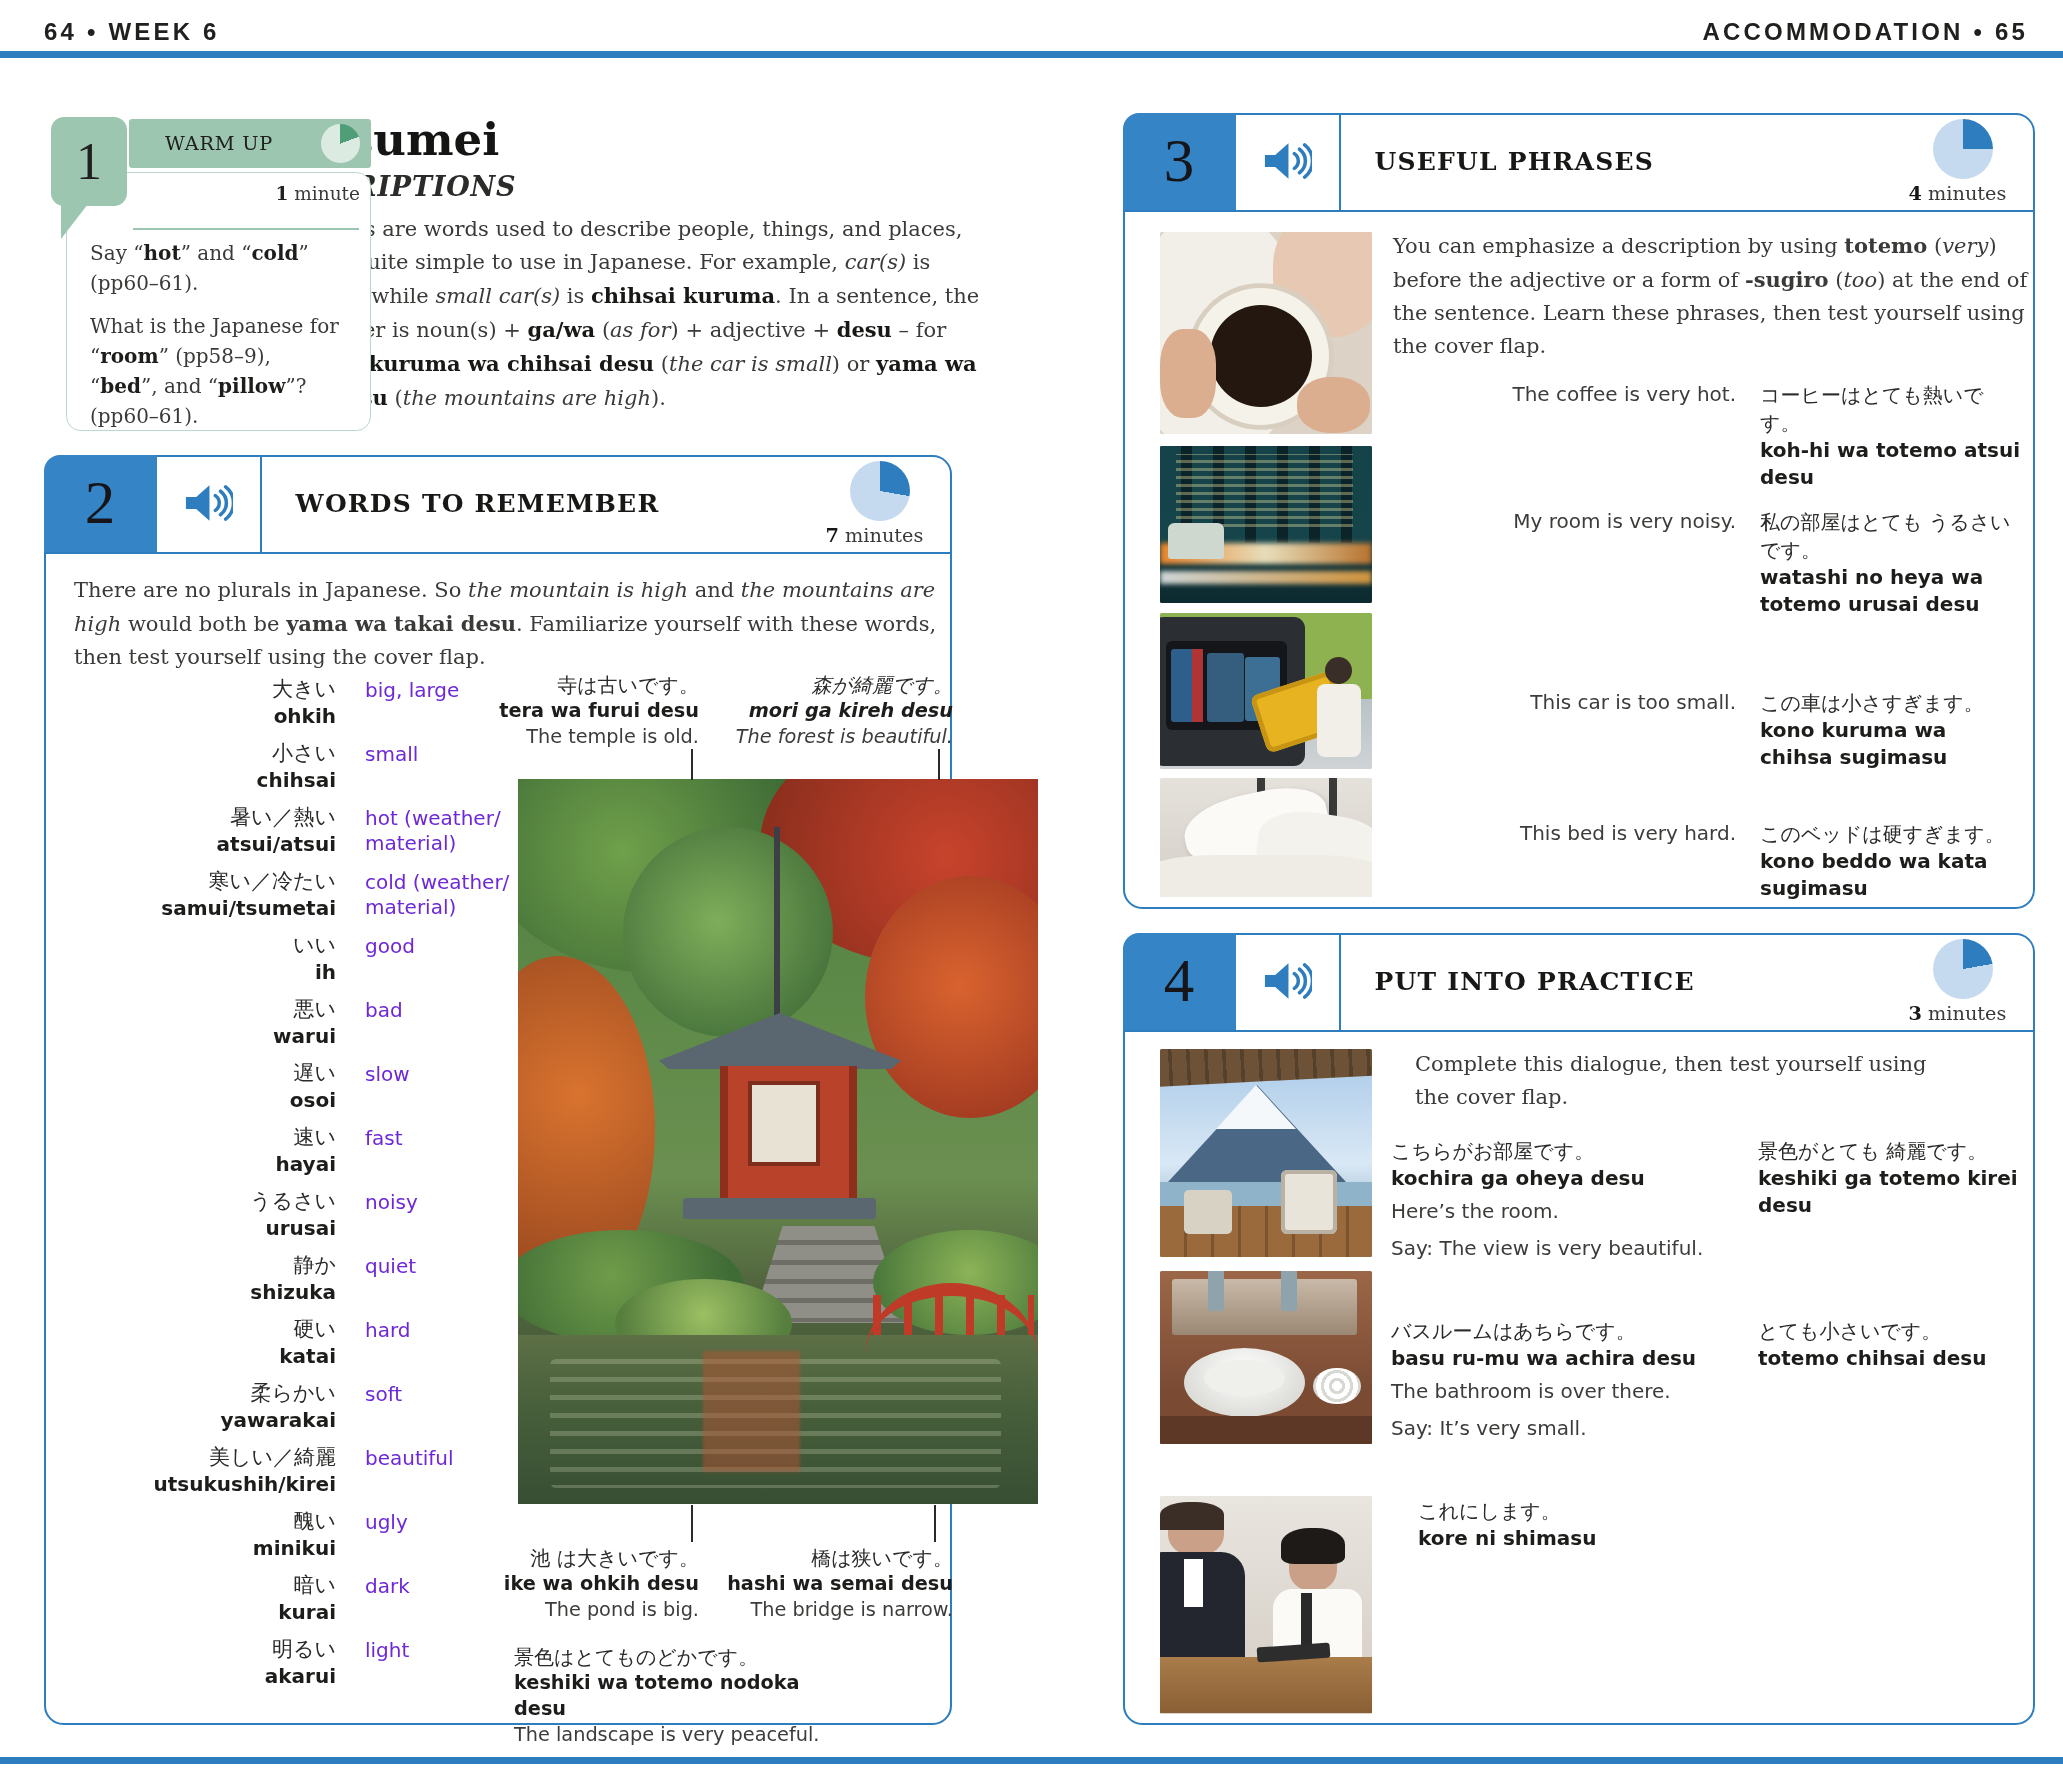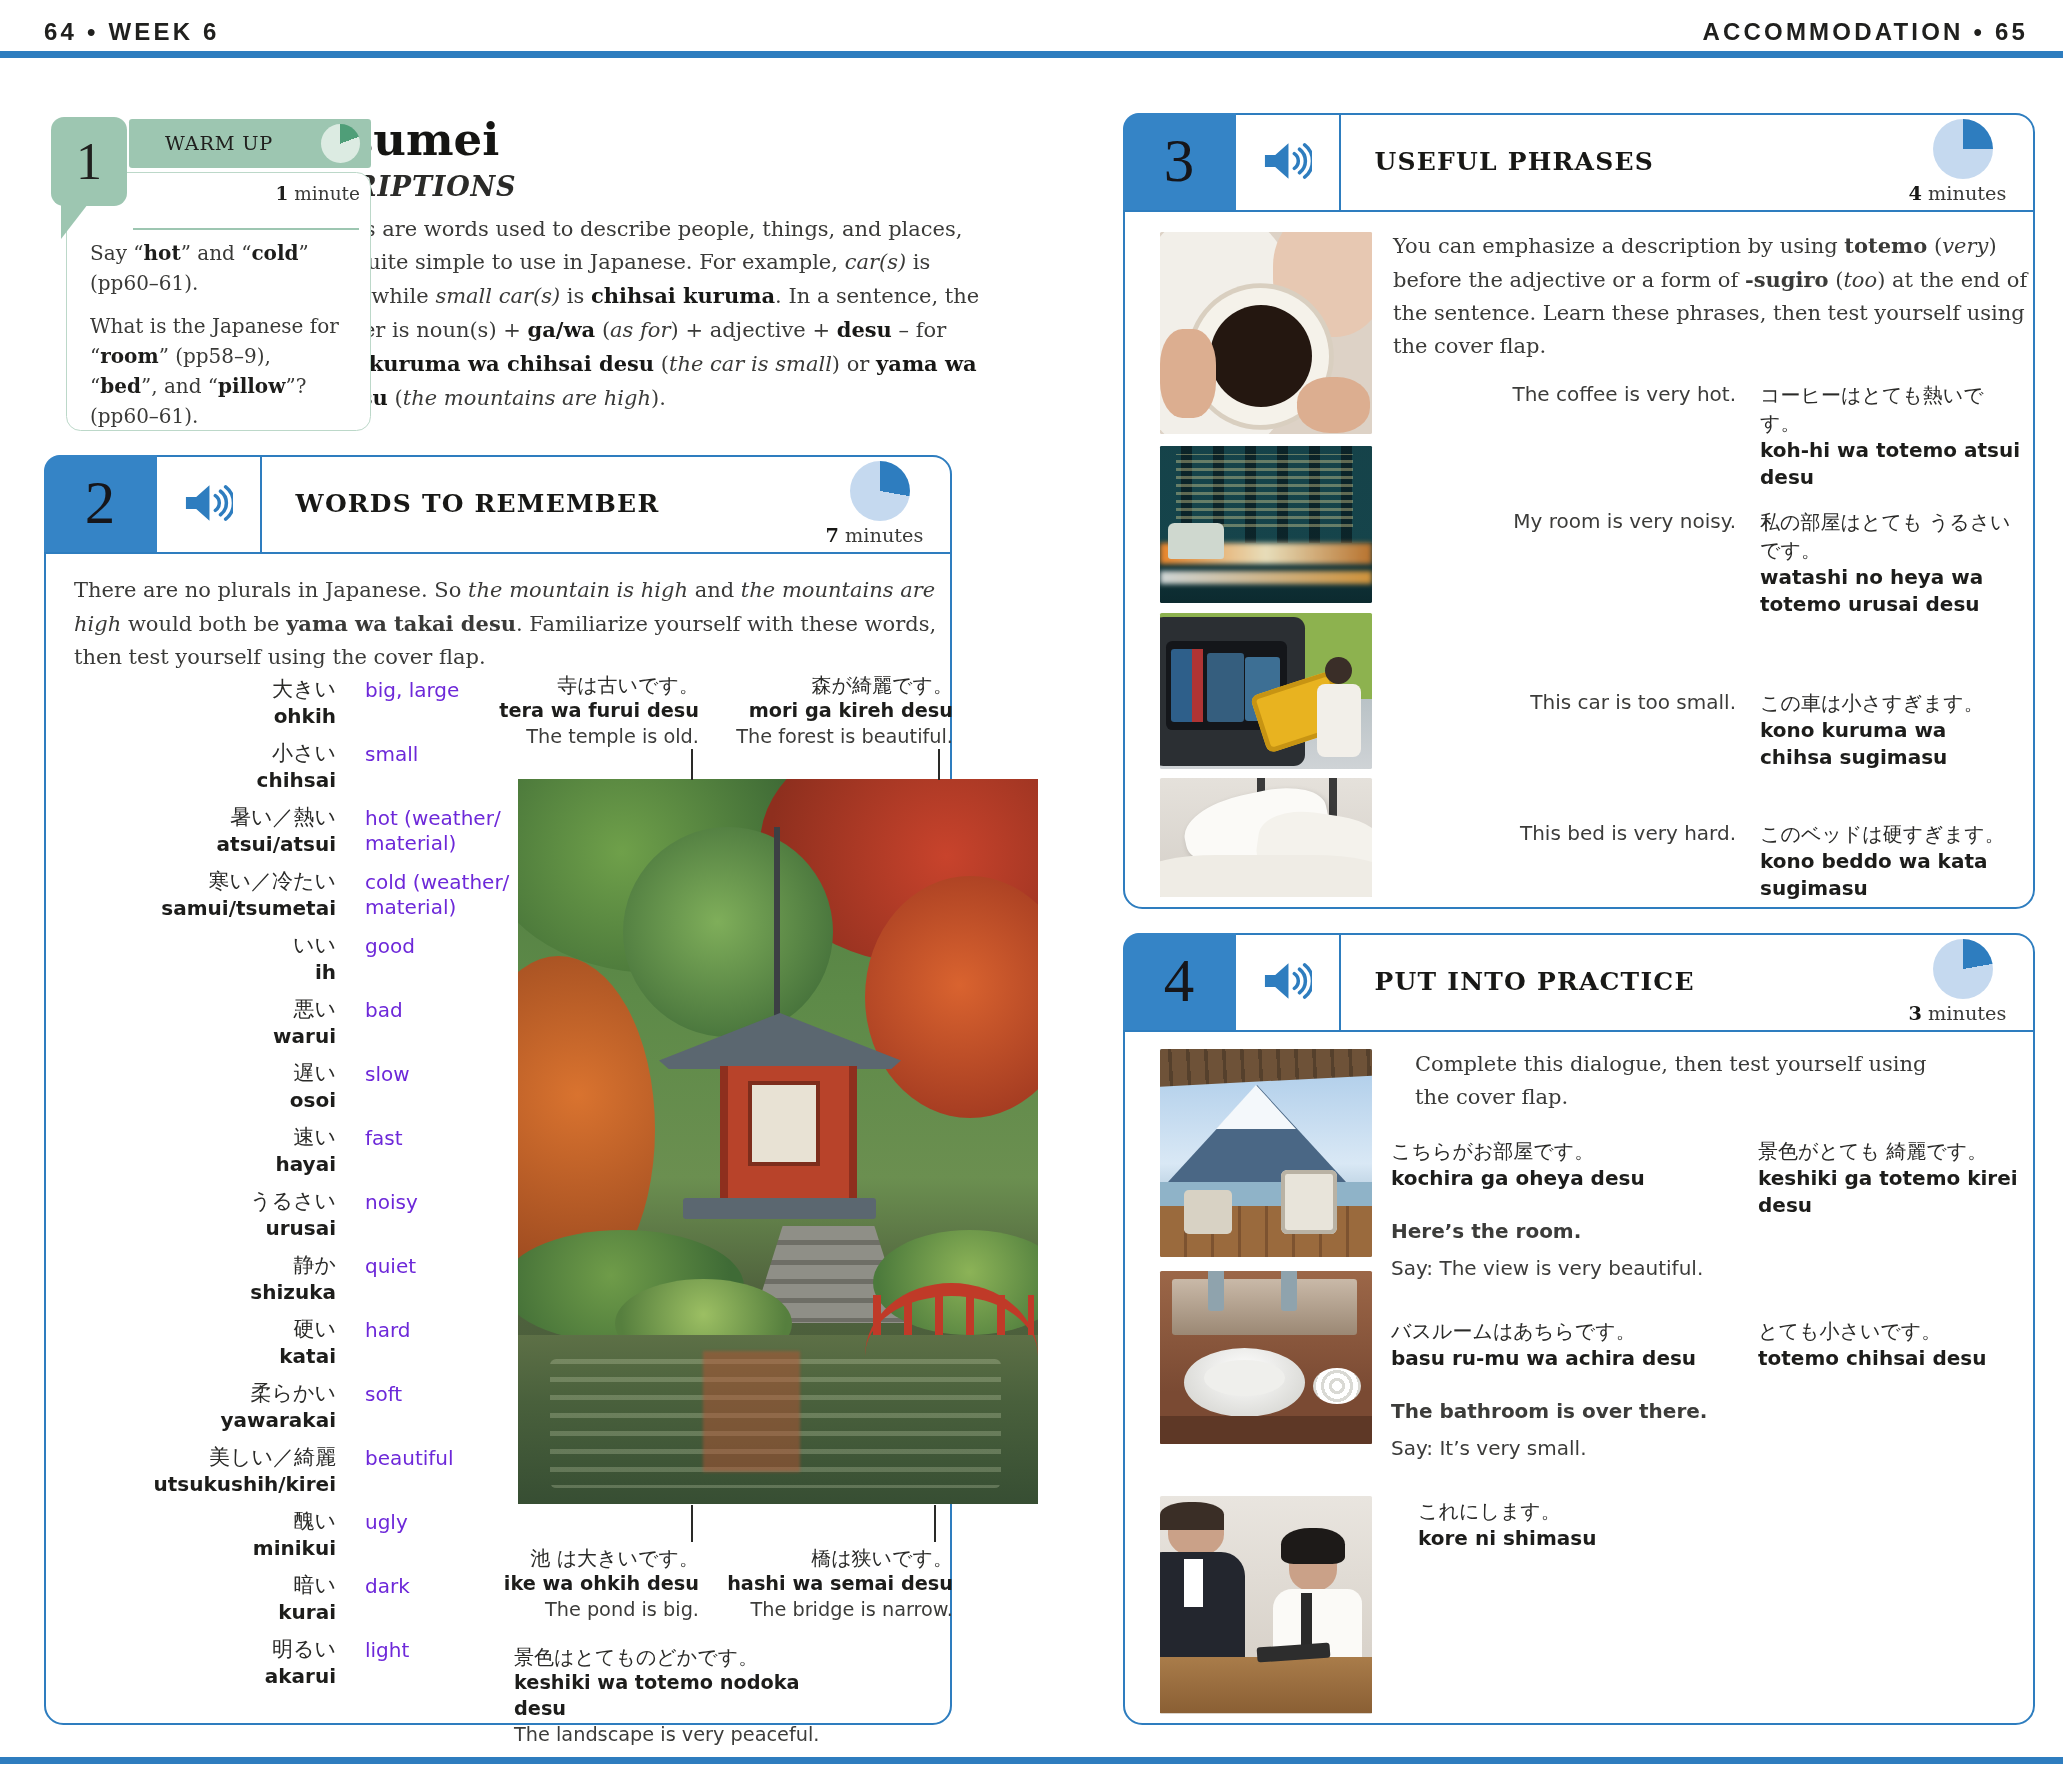--- a/index.html
+++ b/index.html
@@ -65,21 +65,21 @@
   .leader{position:absolute;width:1.6px;background:#2a2a28;z-index:3;}
   
   .prow{position:absolute;display:flex;width:633px;}
   .pen{width:345px;text-align:right;padding-right:24px;font-size:20px;color:#3c3c3a;line-height:27px;}
   .pjpb{width:264px;}
   .pjp{font-size:20px;color:#2a2a28;line-height:28px;}
   .prom{font-weight:bold;font-size:20px;color:#1d1d1b;line-height:27px;}
   .drow{position:absolute;display:flex;width:645px;}
   .dleft{width:340px;text-align:left;}
   .dright{width:278px;padding-left:27px;}
-  .den{font-size:20px;color:#3c3c3a;line-height:27px;margin-top:26px;font-weight:bold;}
+  .den{font-size:20px;color:#3c3c3a;line-height:27px;margin-top:6px;}
   .dprompt{font-size:20px;color:#3c3c3a;line-height:27px;margin-top:9.7px;}
   
   .ph{position:relative;overflow:hidden;border-radius:1.6px;width:212px;}
   .photocol{position:absolute;left:35px;width:212px;}
   .ph div{position:absolute;}
   #temple{position:absolute;left:472px;top:322px;width:520px;height:725px;overflow:hidden;z-index:2;
           background:linear-gradient(180deg,#4f7a40 0%,#5d8a48 30%,#6b8f50 55%,#51643e 70%,#3c4f35 100%);}
   #temple div{position:absolute;}
   .spkr-svg{width:50px;height:44px;}
 </style>
@@ -281,21 +281,21 @@
       <div style="left:185px;top:572px;width:97px;height:121px;background:rgba(190,80,50,0.45);filter:blur(1.6px);"></div>
       <div data-name="red-bridge" style="left:347px;top:504px;width:173px;height:60px;border-top:13px solid #c03a28;border-radius:100% 100% 0 0/200% 200% 0 0;"></div>
       <div style="left:355px;top:516px;width:161px;height:40px;background:repeating-linear-gradient(90deg,#c03a28 0 8px,rgba(0,0,0,0) 8px 31px);"></div>
     </div>
 
     <div class="cap" style="left:403px;top:215px;text-align:right;" data-name="caption-temple">
       <div class="cjp" data-name="caption-kana">寺は古いです。</div>
       <div class="crom" data-name="caption-romaji">tera wa furui desu</div>
       <div class="cen" data-name="caption-english">The temple is old.</div>
     </div>
-    <div class="cap" style="left:657px;top:215px;text-align:right;" data-name="caption-forest">
+    <div class="cap" style="left:657px;top:215px;text-align:right;font-style:italic;" data-name="caption-forest">
       <div class="cjp" data-name="caption-kana">森が綺麗です。</div>
       <div class="crom" data-name="caption-romaji">mori ga kireh desu</div>
       <div class="cen" data-name="caption-english">The forest is beautiful.</div>
     </div>
     <div class="leader" style="left:645px;top:292px;height:31px;" data-name="caption-leader-line"></div>
     <div class="leader" style="left:892px;top:292px;height:31px;" data-name="caption-leader-line"></div>
     <div class="leader" style="left:645px;top:1048px;height:37px;" data-name="caption-leader-line"></div>
     <div class="leader" style="left:888px;top:1048px;height:37px;" data-name="caption-leader-line"></div>
     <div class="cap" style="left:403px;top:1088px;text-align:right;" data-name="caption-pond">
       <div class="cjp" data-name="caption-kana">池 は大きいです。</div>

